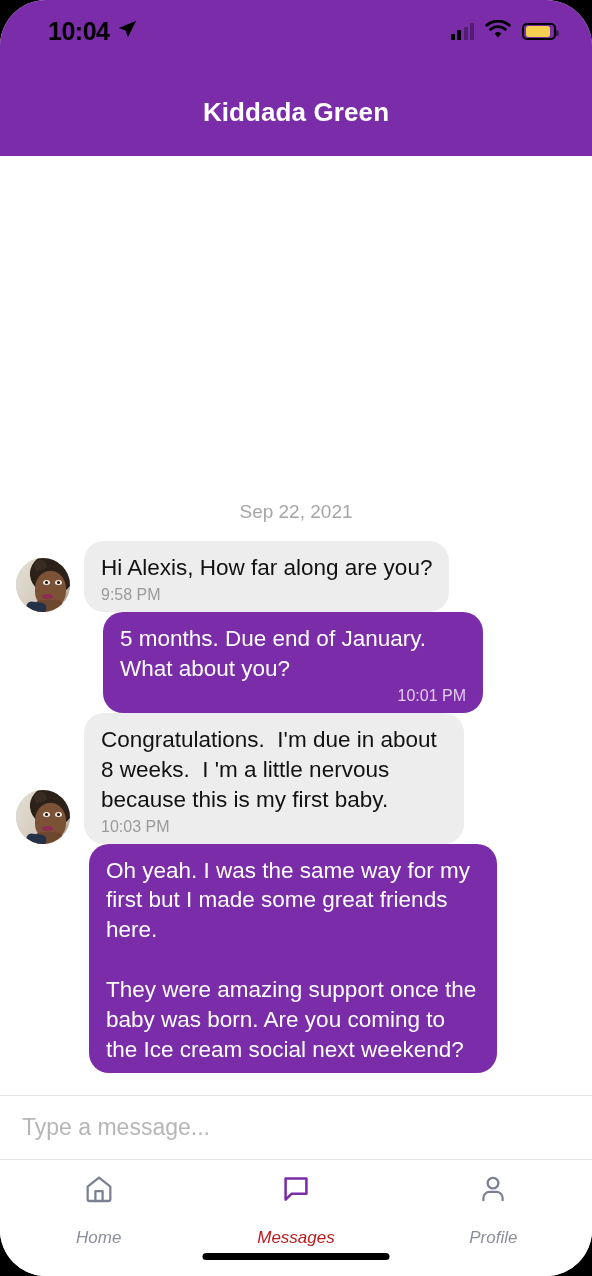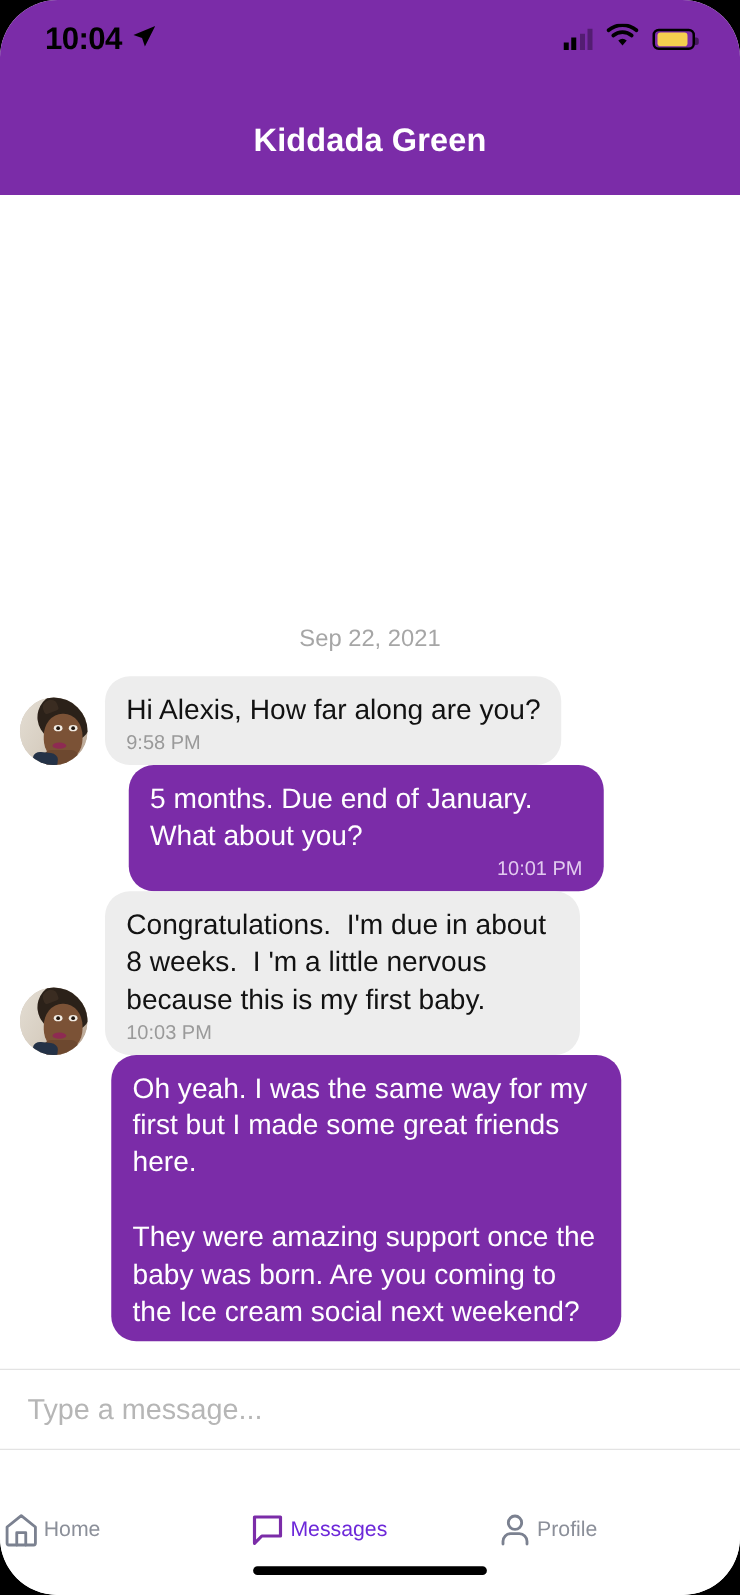--- a/index.html
+++ b/index.html
@@ -25,21 +25,21 @@
   
   #header {
     position: relative;
     height: 156px;
     background: #7b2ca8;
     width: 100%;
   }
 
   #status-bar {
     position: absolute;
-    top: 0; left: 0; right: 0;
+    top: 0; left: 12px; right: 0;
     height: 62px;
     display: flex;
     align-items: center;
     justify-content: space-between;
     padding: 0 36px 0 36px;
   }
 
   #status-left {
     display: flex;
     align-items: center;
@@ -263,30 +263,31 @@
     position: absolute;
     left: 0; right: 0;
     bottom: 0;
     height: 116px;
     background: #ffffff;
     display: flex;
   }
   .tab {
     flex: 1;
     display: flex;
-    flex-direction: row;
+    flex-direction: column;
     align-items: center;
     justify-content: flex-start;
     padding-top: 12px;
-    gap: 1px;
+    gap: 22px;
     cursor: pointer;
+    font-style: italic;
   }
   .tab .tab-icon { height: 34px; display: flex; align-items: center; }
   .tab .tab-label { font-size: 17px; color: #8b8f99; }
-  .tab.active .tab-label { color: #6d28d9; }
+  .tab.active .tab-label { color: #b91c1c; }
 
   #home-indicator {
     position: absolute;
     left: 50%;
     transform: translateX(-50%);
     bottom: 16px;
     width: 187px;
     height: 7px;
     background: #000000;
     border-radius: 4px;

